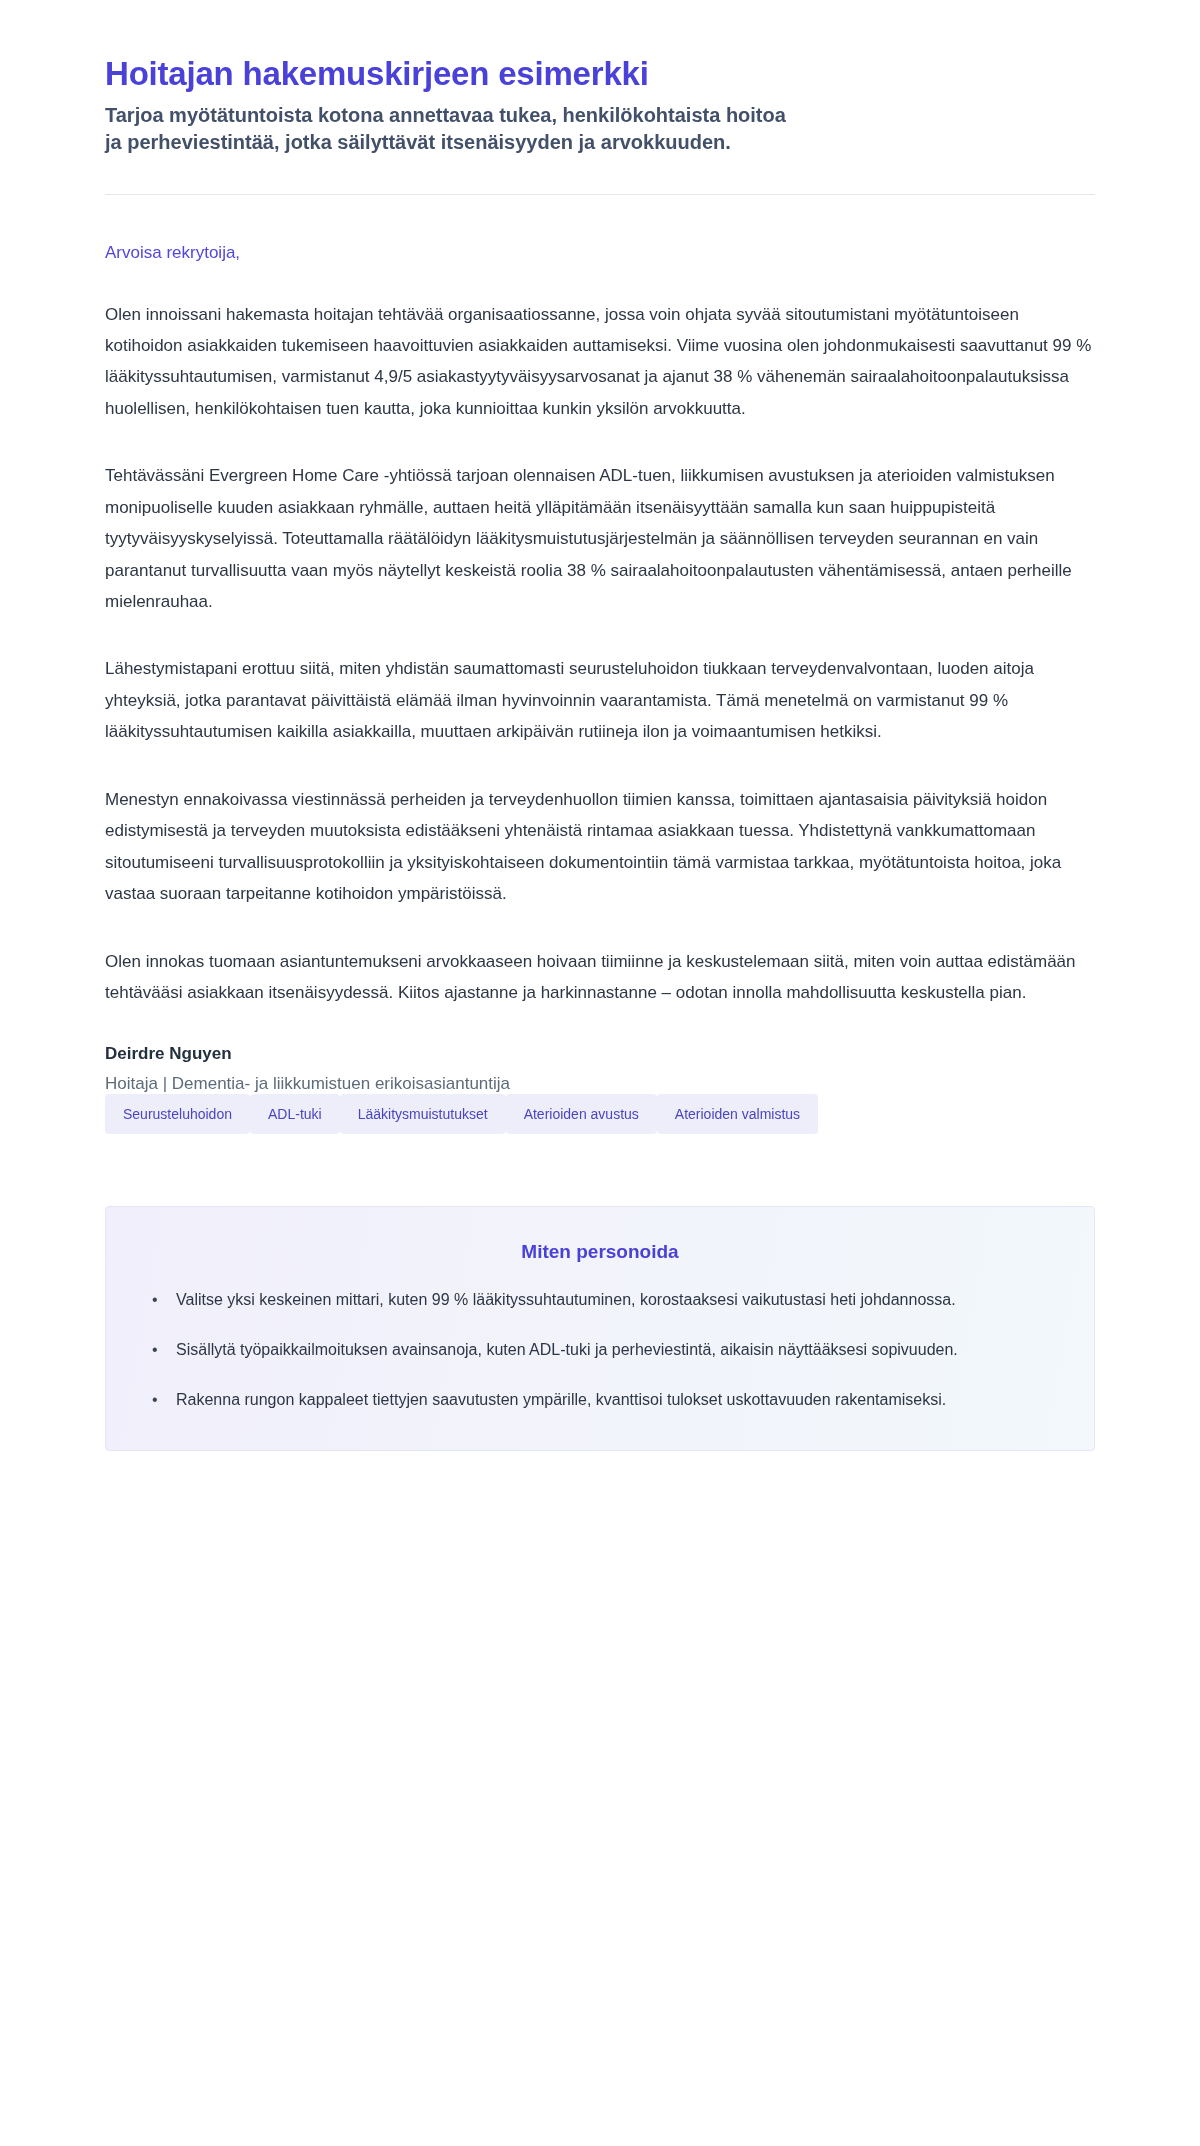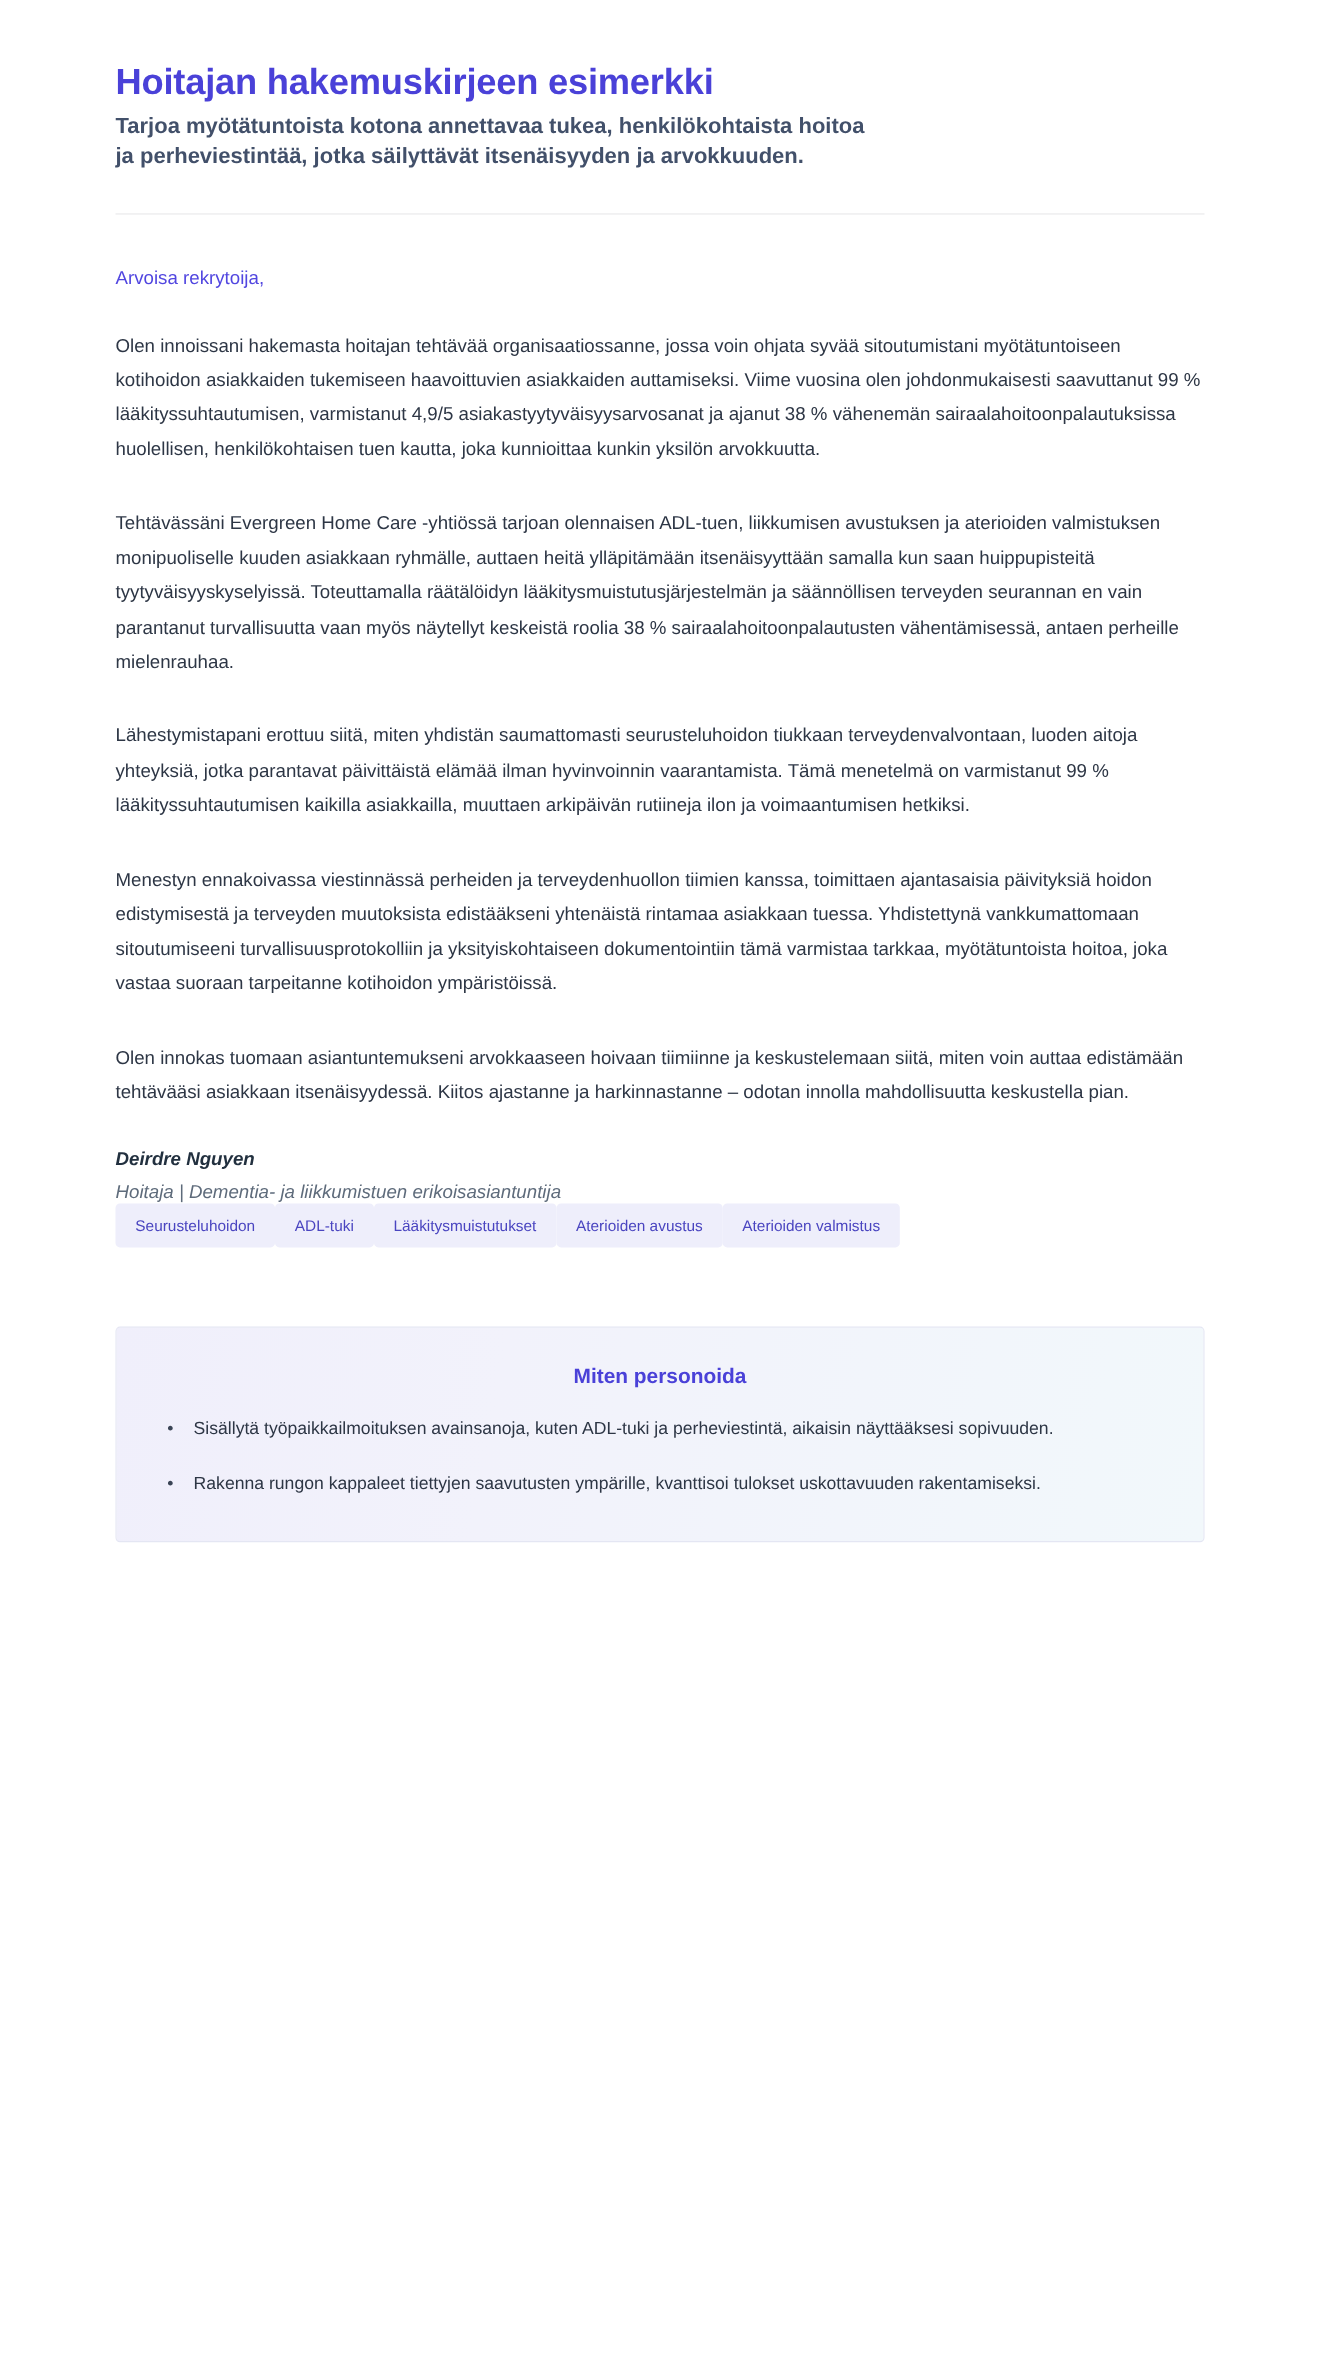--- a/index.html
+++ b/index.html
@@ -85,21 +85,20 @@
   .letter p.para {
     margin: 0 0 36px 0;
     font-size: 17px;
     line-height: 1.85;
     color: #2d3645;
     max-width: 1000px;
   }
 
   
   .signature {
-    font-style: italic;
   }
   .sig-name {
     margin: 0 0 10px 0;
     font-size: 17px;
     font-weight: 700;
     color: #22303f;
   }
   .sig-role {
     margin: 0;
     font-size: 17px;
@@ -198,19 +197,20 @@
       <span class="tag">Seurusteluhoidon</span>
       <span class="tag">ADL-tuki</span>
       <span class="tag">Lääkitysmuistutukset</span>
       <span class="tag">Aterioiden avustus</span>
       <span class="tag">Aterioiden valmistus</span>
     </div>
 
     <div class="callout">
       <h2 class="callout-title">Miten personoida</h2>
       <ul class="callout-list">
+        <li>Valitse yksi keskeinen mittari, kuten 99 % lääkityssuhtautuminen, korostaaksesi vaikutustasi heti johdannossa.</li>
         <li>Sisällytä työpaikkailmoituksen avainsanoja, kuten ADL-tuki ja perheviestintä, aikaisin näyttääksesi sopivuuden.</li>
         <li>Rakenna rungon kappaleet tiettyjen saavutusten ympärille, kvanttisoi tulokset uskottavuuden rakentamiseksi.</li>
       </ul>
     </div>
 
   </div>
 </div>
 
 </body></html>

